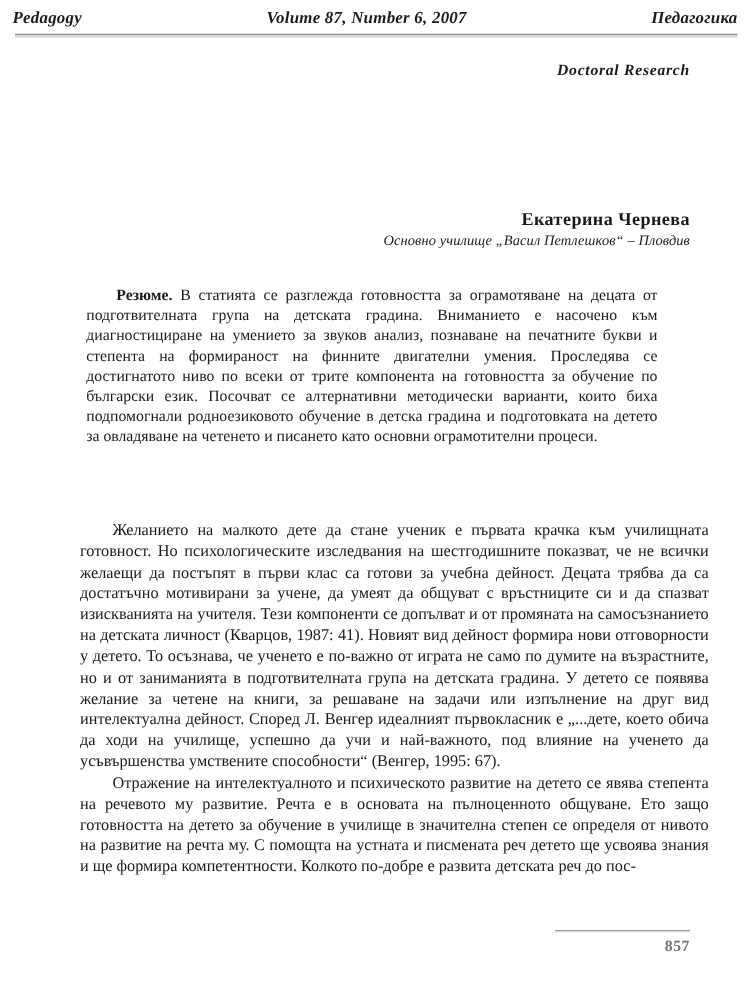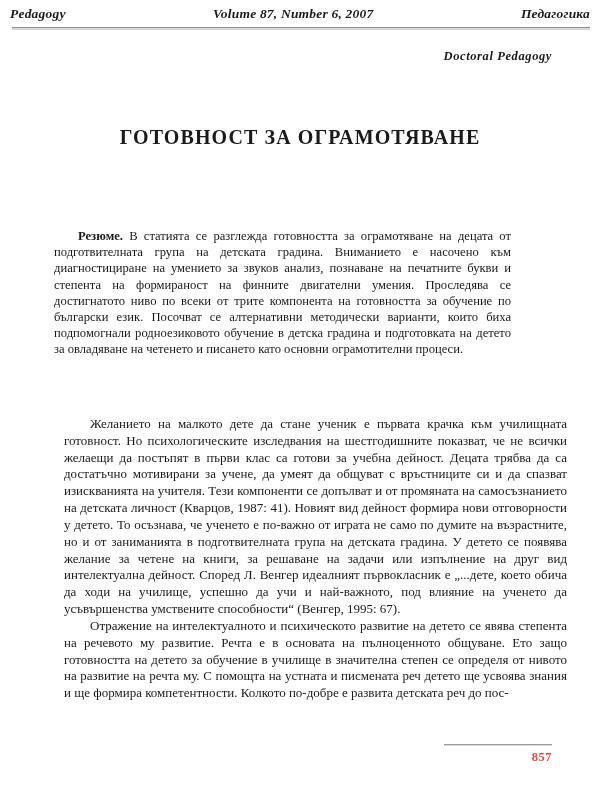--- a/index.html
+++ b/index.html
@@ -101,21 +101,21 @@
     font-size: 11.5px;
     font-style: italic;
     letter-spacing: .1px;
     margin-top: 2px;
   }
 
   
   .abstract {
     position: absolute;
     top: 228px;
-    left: 54px;
+    left: 69px;
     width: 457px;
     font-size: 12.6px;
     line-height: 1.285;
     text-align: justify;
     text-justify: inter-word;
     hyphens: manual;
   }
   .abstract p { margin: 0; }
   .abstract p.summary { text-indent: 24px; }
   .abstract .lead { font-weight: bold; }
@@ -150,41 +150,44 @@
     height: 2px;
     background: linear-gradient(to bottom, #9a9a9a 0, #9a9a9a 1px, #dcdcdc 1px, #dcdcdc 2px);
   }
   .page-number {
     position: absolute;
     bottom: 3px;
     right: 48px;
     font-size: 12.5px;
     font-weight: bold;
     letter-spacing: .5px;
-    color: #ef4444;
+    color: #737373;
   }
 </style>
 </head>
 <body>
 
 <div class="page">
 
   <div class="running-head">
     <span class="rh-left">Pedagogy</span>
     <span class="rh-center">Volume 87, Number 6, 2007</span>
     <span class="rh-right">Педагогика</span>
   </div>
   <div class="head-rule"></div>
 
   <div class="kicker">
-    <div class="k-en">Doctoral Pedagogy</div>
+    <div class="k-en">Doctoral Research</div>
   </div>
 
-  <h1 class="title">ГОТОВНОСТ ЗА ОГРАМОТЯВАНЕ</h1>
 
+  <div class="byline">
+    <div class="author">Екатерина Чернева</div>
+    <div class="affiliation">Основно училище „Васил Петлешков“ – Пловдив</div>
+  </div>
 
   <div class="abstract">
     <p class="summary"><span class="lead">Резюме.</span><span> В статията се разглежда готовността за ограмотяване на децата от подготвителната група на детската градина. Вниманието е насочено към диагностициране на умението за звуков анализ, познаване на печатните букви и степента на формираност на финните двигателни умения. Проследява се достигнатото ниво по всеки от трите компонента на готовността за обучение по български език. Посочват се алтернативни методически варианти, които биха подпомогнали родноезиковото обучение в детска градина и подготовката на детето за овладяване на четенето и писането като основни ограмотителни процеси.</span></p>
   </div>
 
   <div class="body-text">
     <p>Желанието на малкото дете да стане ученик е първата крачка към училищната готовност. Но психологическите изследвания на шестгодишните показват, че не всички желаещи да постъпят в първи клас са готови за учебна дейност. Децата трябва да са достатъчно мотивирани за учене, да умеят да общуват с връстниците си и да спазват изискванията на учителя. Тези компоненти се допълват и от промяната на самосъзнанието на детската личност (Кварцов, 1987: 41). Новият вид дейност формира нови отговорности у детето. То осъзнава, че ученето е по-важно от играта не само по думите на възрастните, но и от заниманията в подготвителната група на детската градина. У детето се появява желание за четене на книги, за решаване на задачи или изпълнение на друг вид интелектуална дейност. Според Л. Венгер идеалният първокласник е „...дете, което обича да ходи на училище, успешно да учи и най-важното, под влияние на ученето да усъвършенства умствените способности“ (Венгер, 1995: 67).</p>
     <p>Отражение на интелектуалното и психическото развитие на детето се явява степента на речевото му развитие. Речта е в основата на пълноценното общуване. Ето защо готовността на детето за обучение в училище в значителна степен се определя от нивото на развитие на речта му. С помощта на устната и писмената реч детето ще усвоява знания и ще формира компетентности. Колкото по-добре е развита детската реч до пос-</p>
   </div>
 

